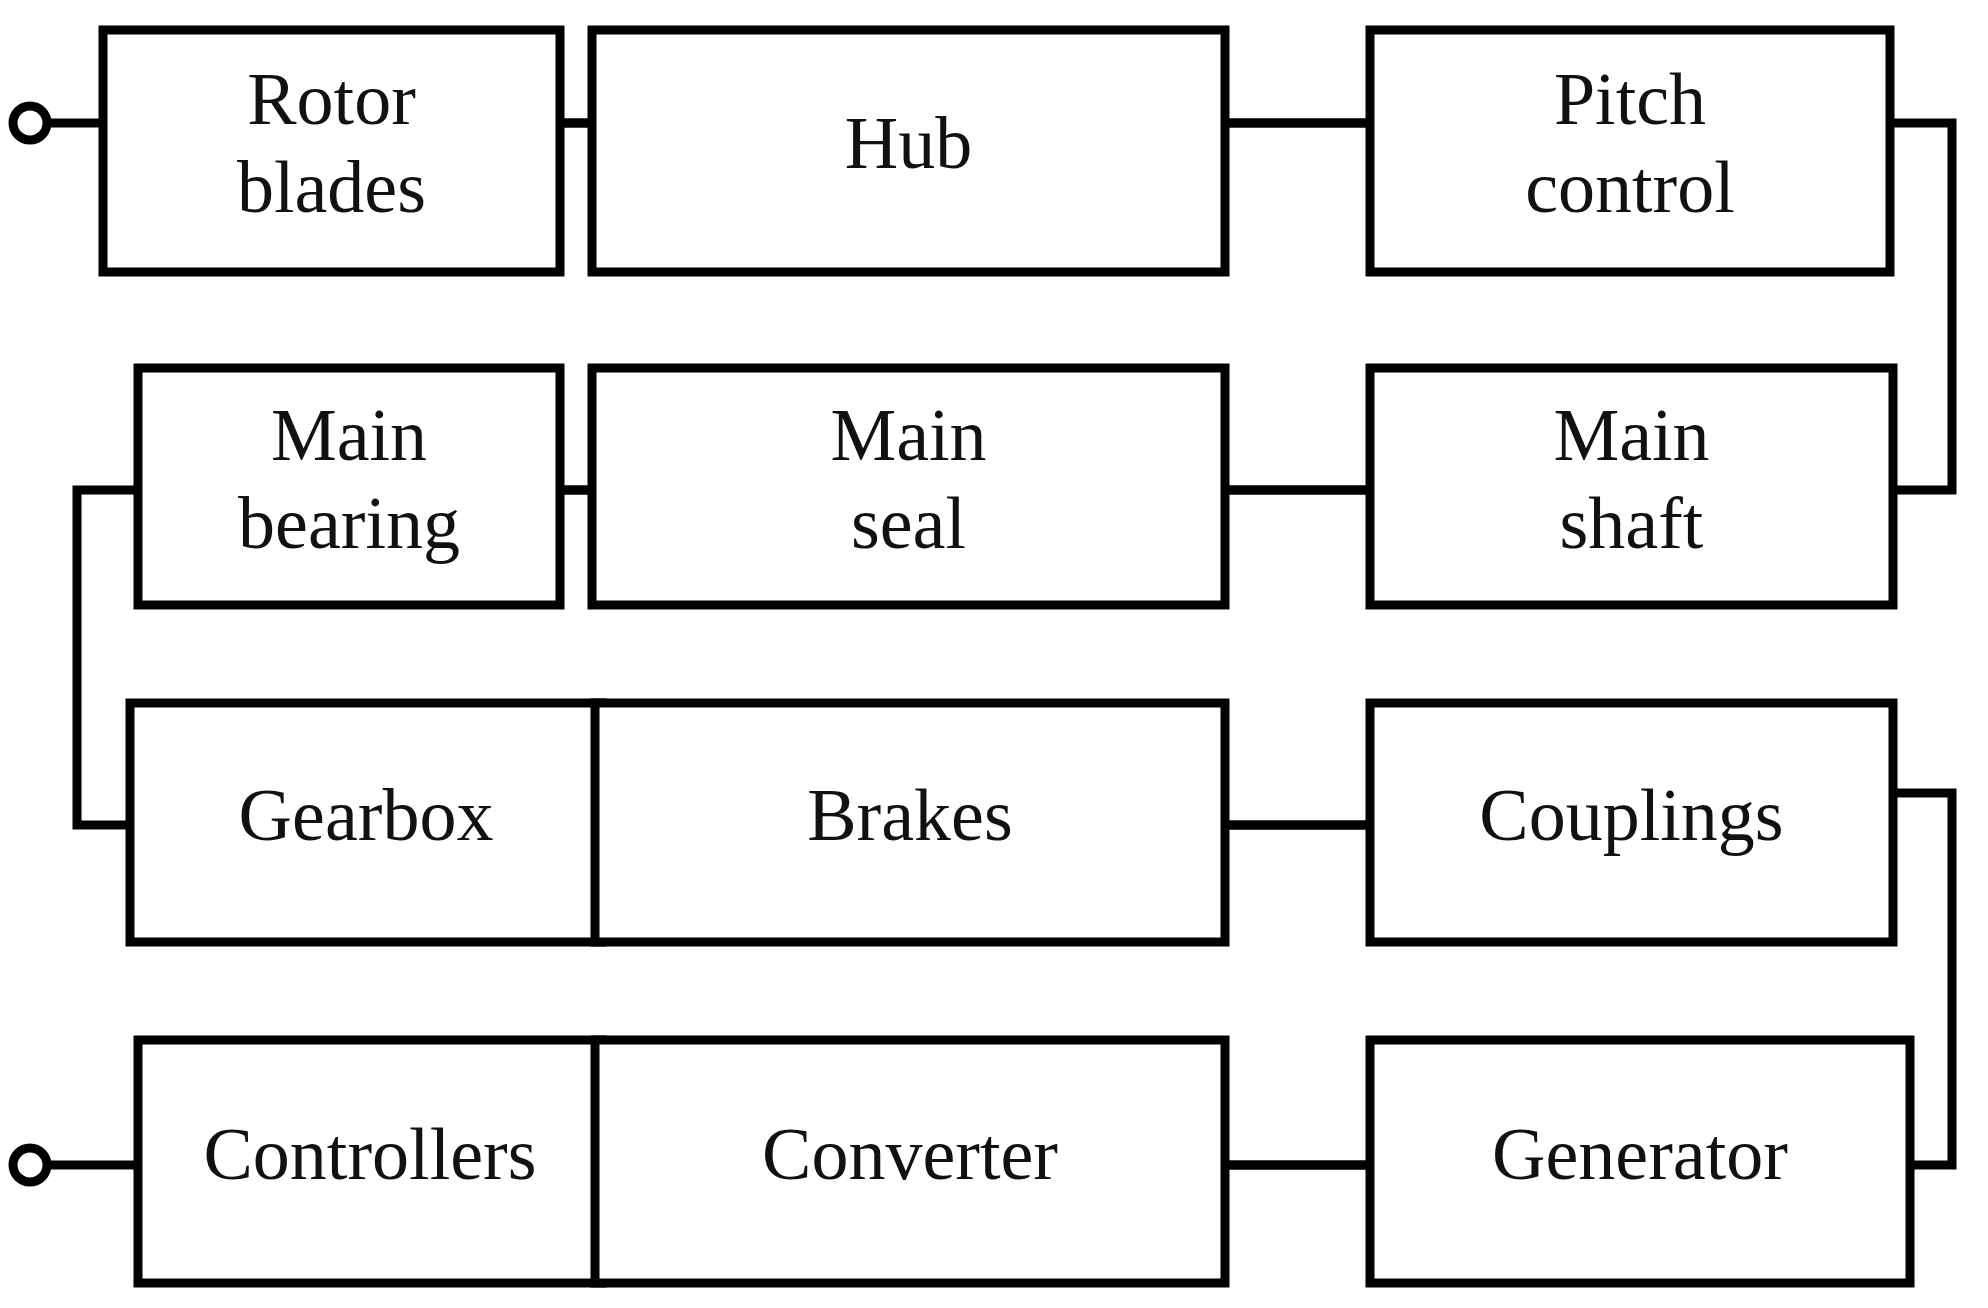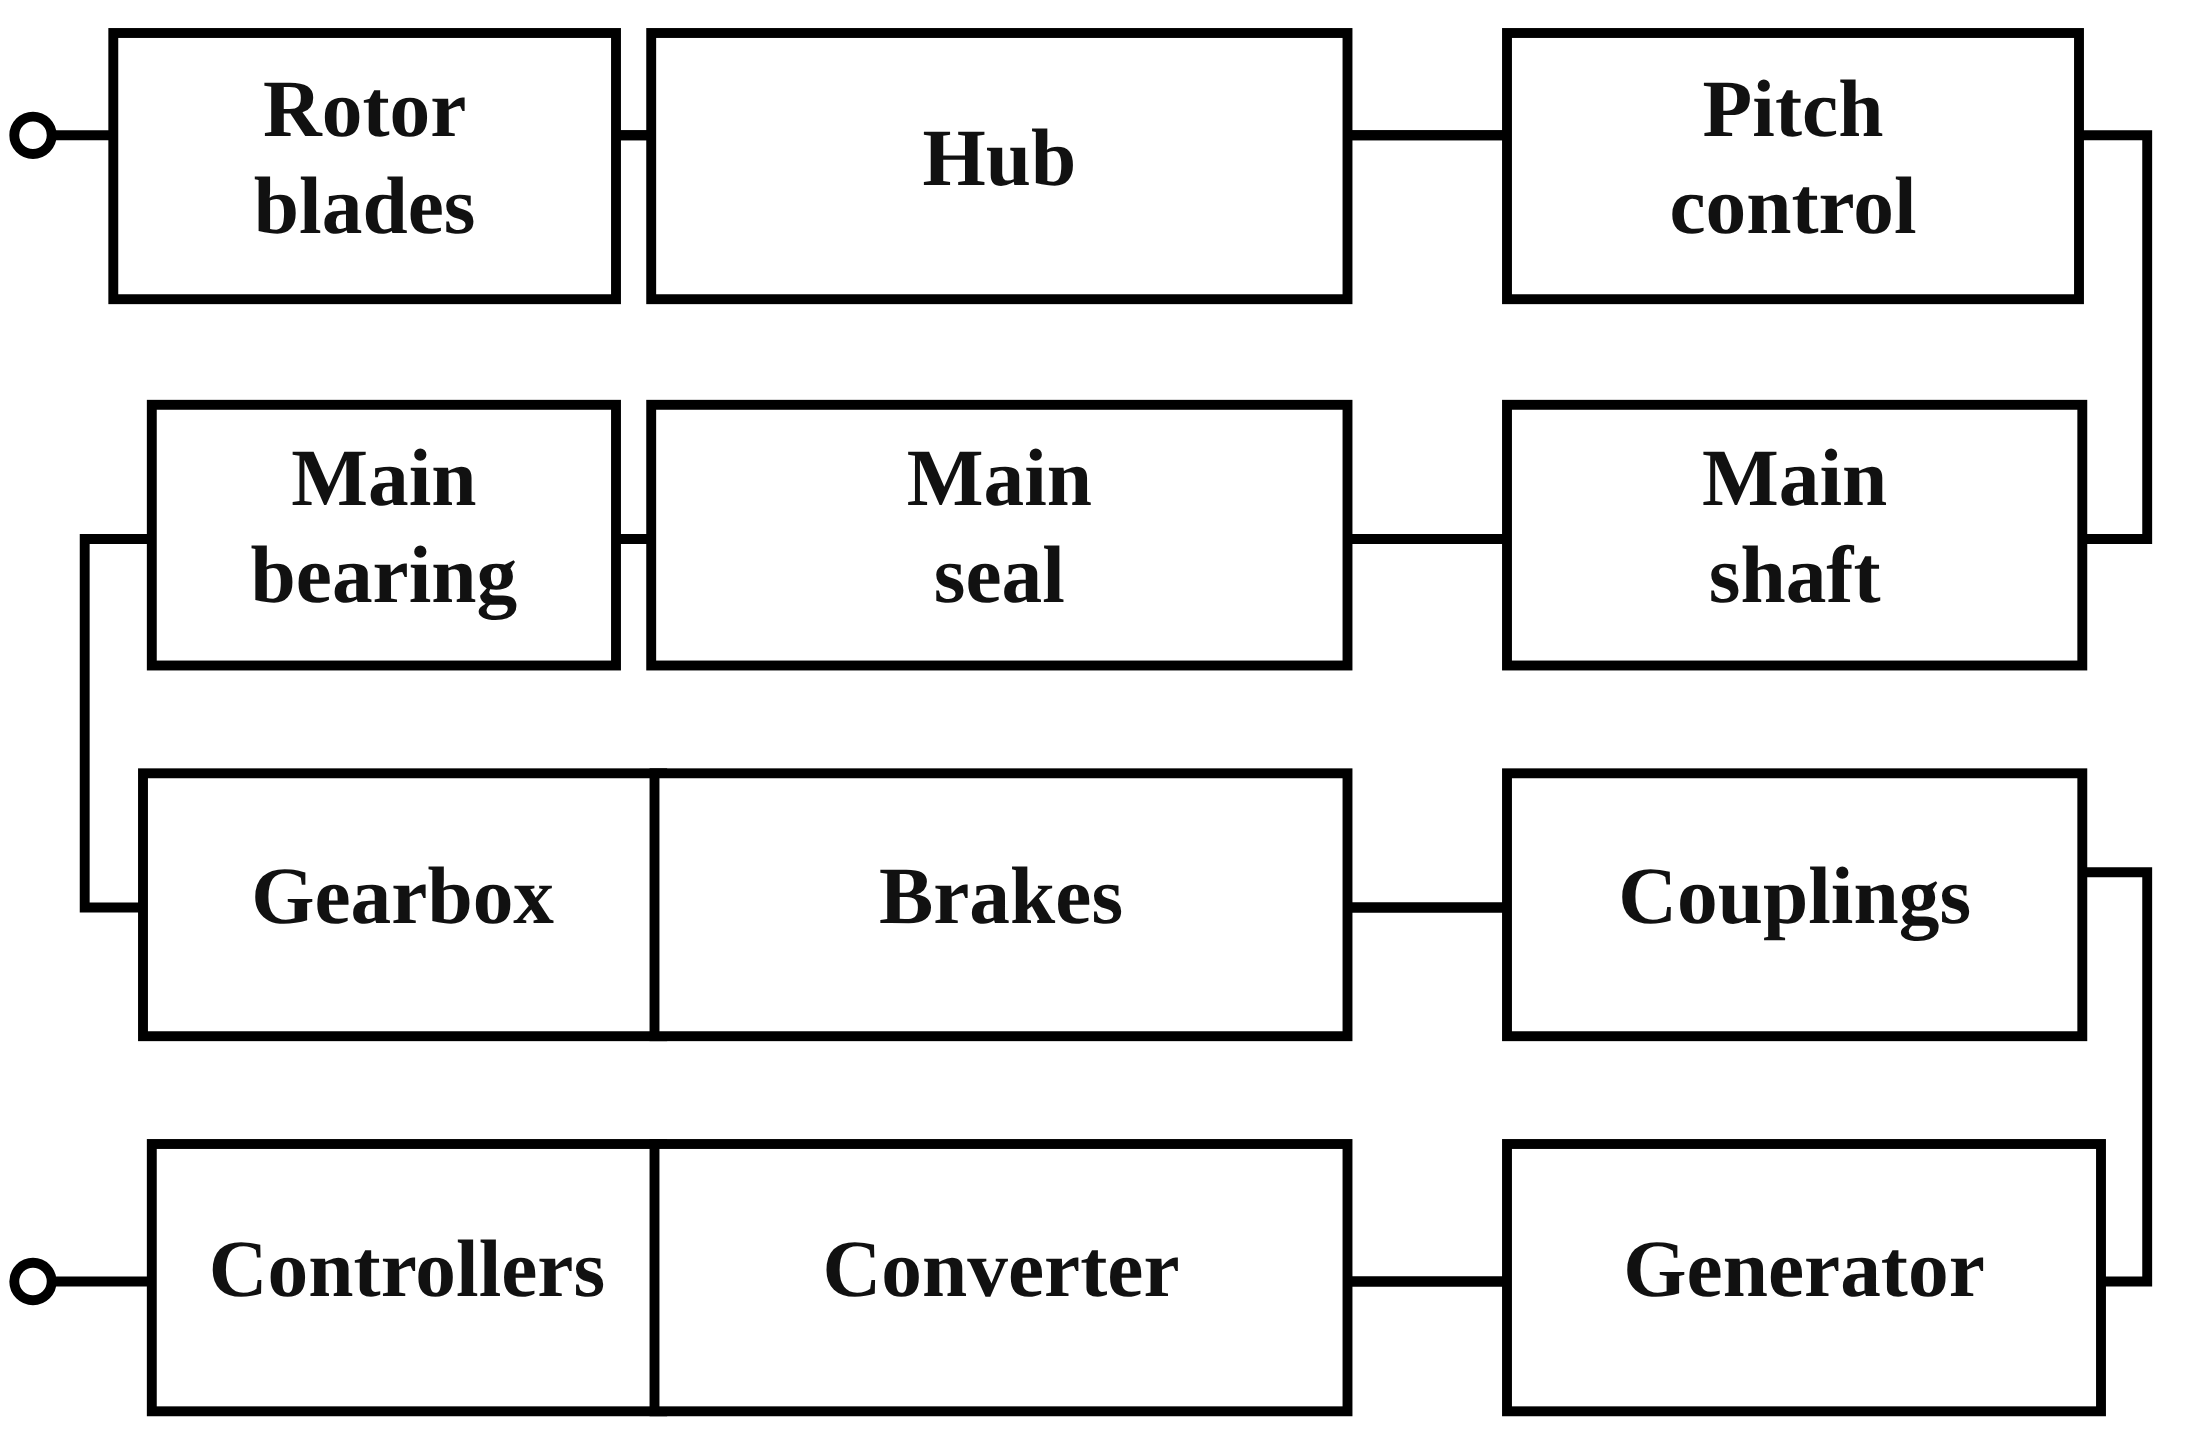--- a/index.html
+++ b/index.html
@@ -1,18 +1,18 @@
 <!DOCTYPE html>
 <html><head>
 <meta charset="utf-8">
 <style>
   html,body{margin:0;padding:0;background:#ffffff;}
   body{width:1988px;height:1308px;overflow:hidden;
        font-family:"Liberation Serif","DejaVu Serif",serif;}
-  #stage{position:relative;width:1988px;height:1308px;background:#fff;font-weight:bold;}
+  #stage{position:relative;width:1988px;height:1308px;background:#fff;}
   svg#diagram{position:absolute;left:0;top:0;width:1988px;height:1308px;display:block;}
   .blk-rect{fill:#ffffff;stroke:#000000;stroke-width:9;}
   .wire{stroke:#000000;stroke-width:9;fill:none;stroke-linecap:butt;}
   .term{fill:#ffffff;stroke:#000000;stroke-width:9;}
   .blk-label{font-family:"Liberation Serif","DejaVu Serif",serif;
              font-size:74px;fill:#111111;text-anchor:middle;
              dominant-baseline:middle;}
   .blk-label tspan{font-family:"Liberation Serif","DejaVu Serif",serif;}
 </style>
 </head>

